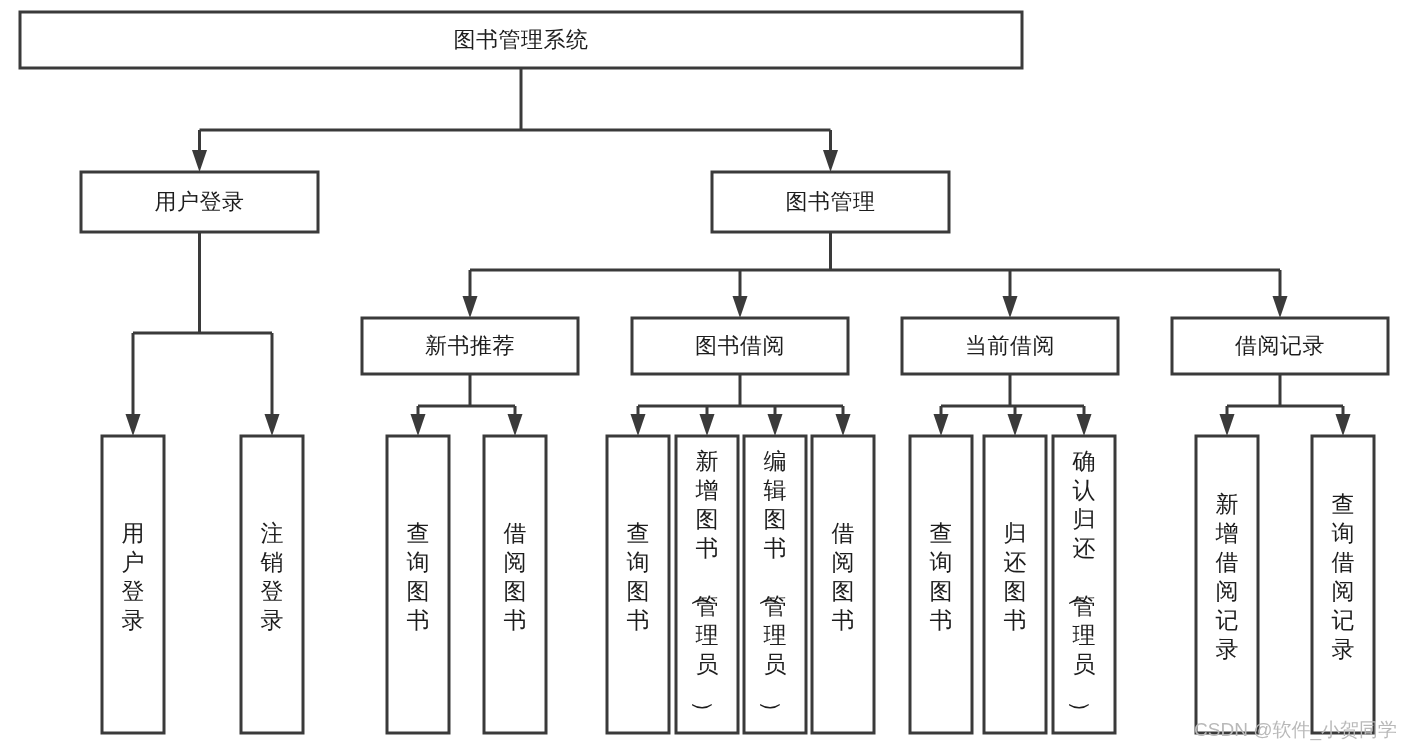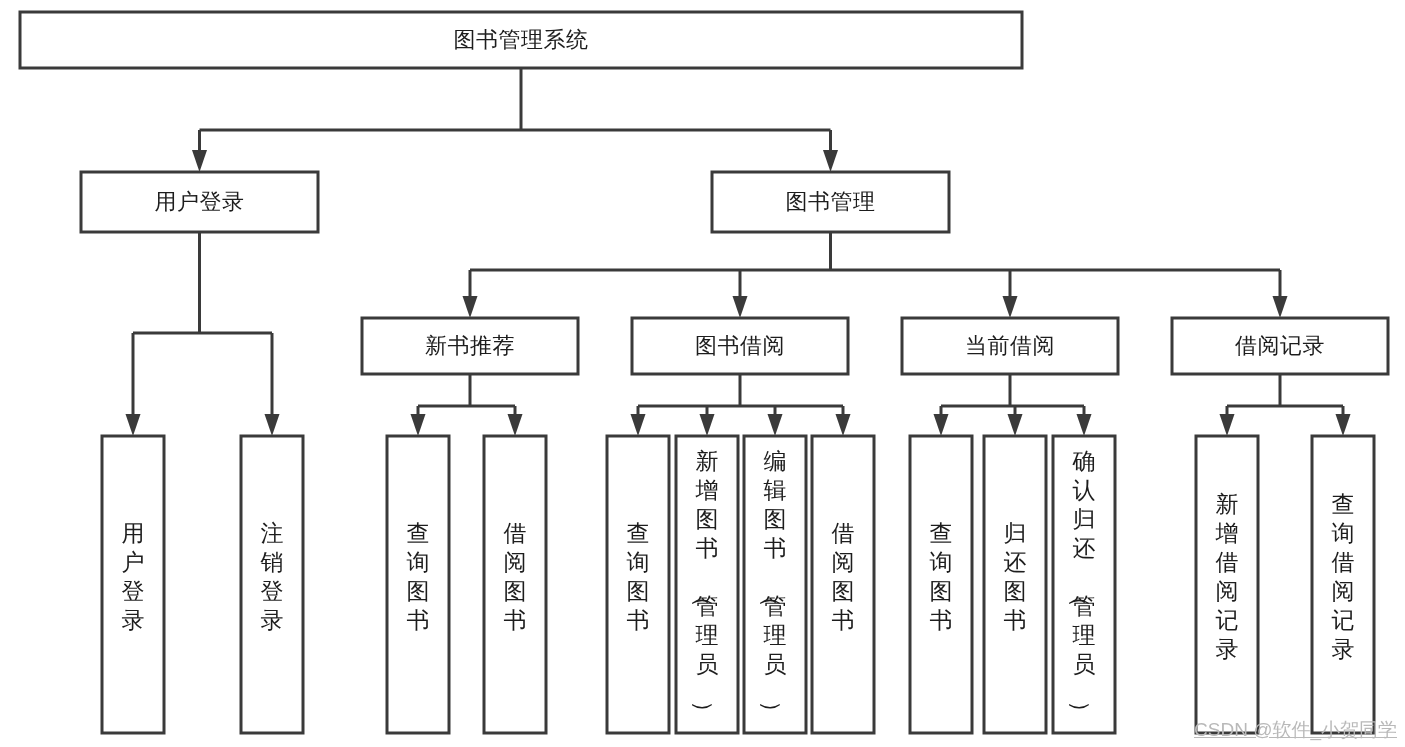--- a/index.html
+++ b/index.html
@@ -53,21 +53,20 @@
   }
   .watermark {
     position: absolute;
     right: 8px;
     bottom: 4px;
     font-family: "Liberation Sans", "DejaVu Sans", sans-serif;
     font-size: 19px;
     color: #b9b9b9;
     white-space: nowrap;
     user-select: none;
-    text-decoration: underline;
   }
 </style>
 </head>
 <body>
 
 <svg id="chart-root" viewBox="0 0 1405 747" width="1405" height="747">
   <g id="edges-layer">
       <g>
         <path class="edge" d="M 521 68 L 521 130"></path>
         <path class="edge" d="M 199.5 130 L 830.5 130"></path>

